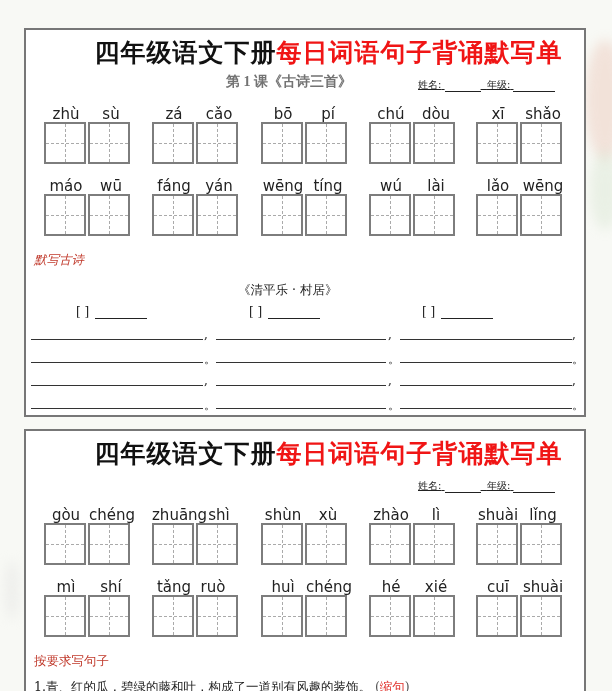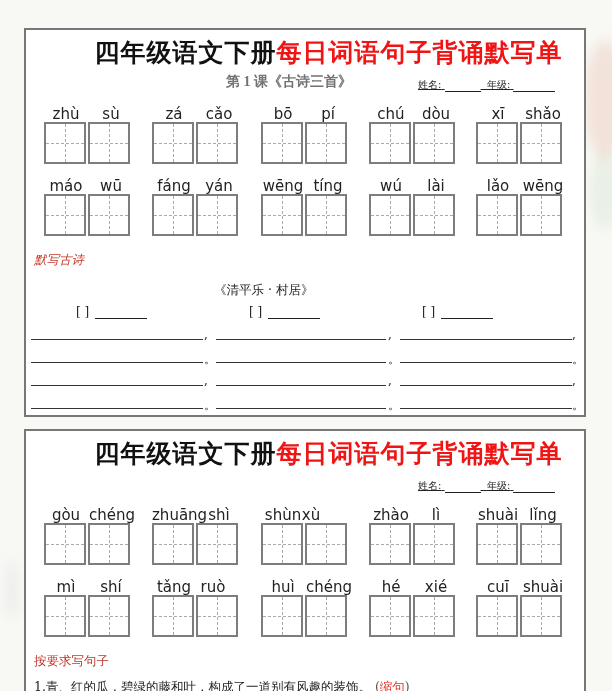--- a/index.html
+++ b/index.html
@@ -147,21 +147,21 @@
   </div>
   <div class="group" style="left:450px;top:147px;">
     <div class="pinyin" style="left:0">lǎo</div>
     <div class="pinyin" style="left:45px">wēng</div>
     <div class="box" style="left:0"></div>
     <div class="box" style="left:44px"></div>
   </div>
 
   <div class="section-label" style="top:222px;font-style:italic;">默写古诗</div>
 
-  <div class="poem-title" style="left:188px;">《清平乐 · 村居》</div>
+  <div class="poem-title" style="left:212px;">《清平乐 · 村居》</div>
 
   <div class="bracket" style="left:50px;"><span>[      ]</span><span class="ul"></span></div>
   <div class="bracket" style="left:223px;"><span>[      ]</span><span class="ul"></span></div>
   <div class="bracket" style="left:396px;"><span>[      ]</span><span class="ul"></span></div>
 
   <div class="wline" style="left:5px;width:172px;top:309px;"></div>
   <div class="punct" style="left:178px;top:297px;">,</div>
   <div class="wline" style="left:190px;width:170px;top:309px;"></div>
   <div class="punct" style="left:362px;top:297px;">,</div>
   <div class="wline" style="left:374px;width:172px;top:309px;"></div>
@@ -207,21 +207,21 @@
     <div class="box" style="left:44px"></div>
   </div>
   <div class="group" style="left:126px;top:75px;">
     <div class="pinyin" style="left:0">zhuāng</div>
     <div class="pinyin" style="left:45px">shì</div>
     <div class="box" style="left:0"></div>
     <div class="box" style="left:44px"></div>
   </div>
   <div class="group" style="left:235px;top:75px;">
     <div class="pinyin" style="left:0">shùn</div>
-    <div class="pinyin" style="left:28px">xù</div>
+    <div class="pinyin" style="left:45px">xù</div>
     <div class="box" style="left:0"></div>
     <div class="box" style="left:44px"></div>
   </div>
   <div class="group" style="left:343px;top:75px;">
     <div class="pinyin" style="left:0">zhào</div>
     <div class="pinyin" style="left:45px">lì</div>
     <div class="box" style="left:0"></div>
     <div class="box" style="left:44px"></div>
   </div>
   <div class="group" style="left:450px;top:75px;">

